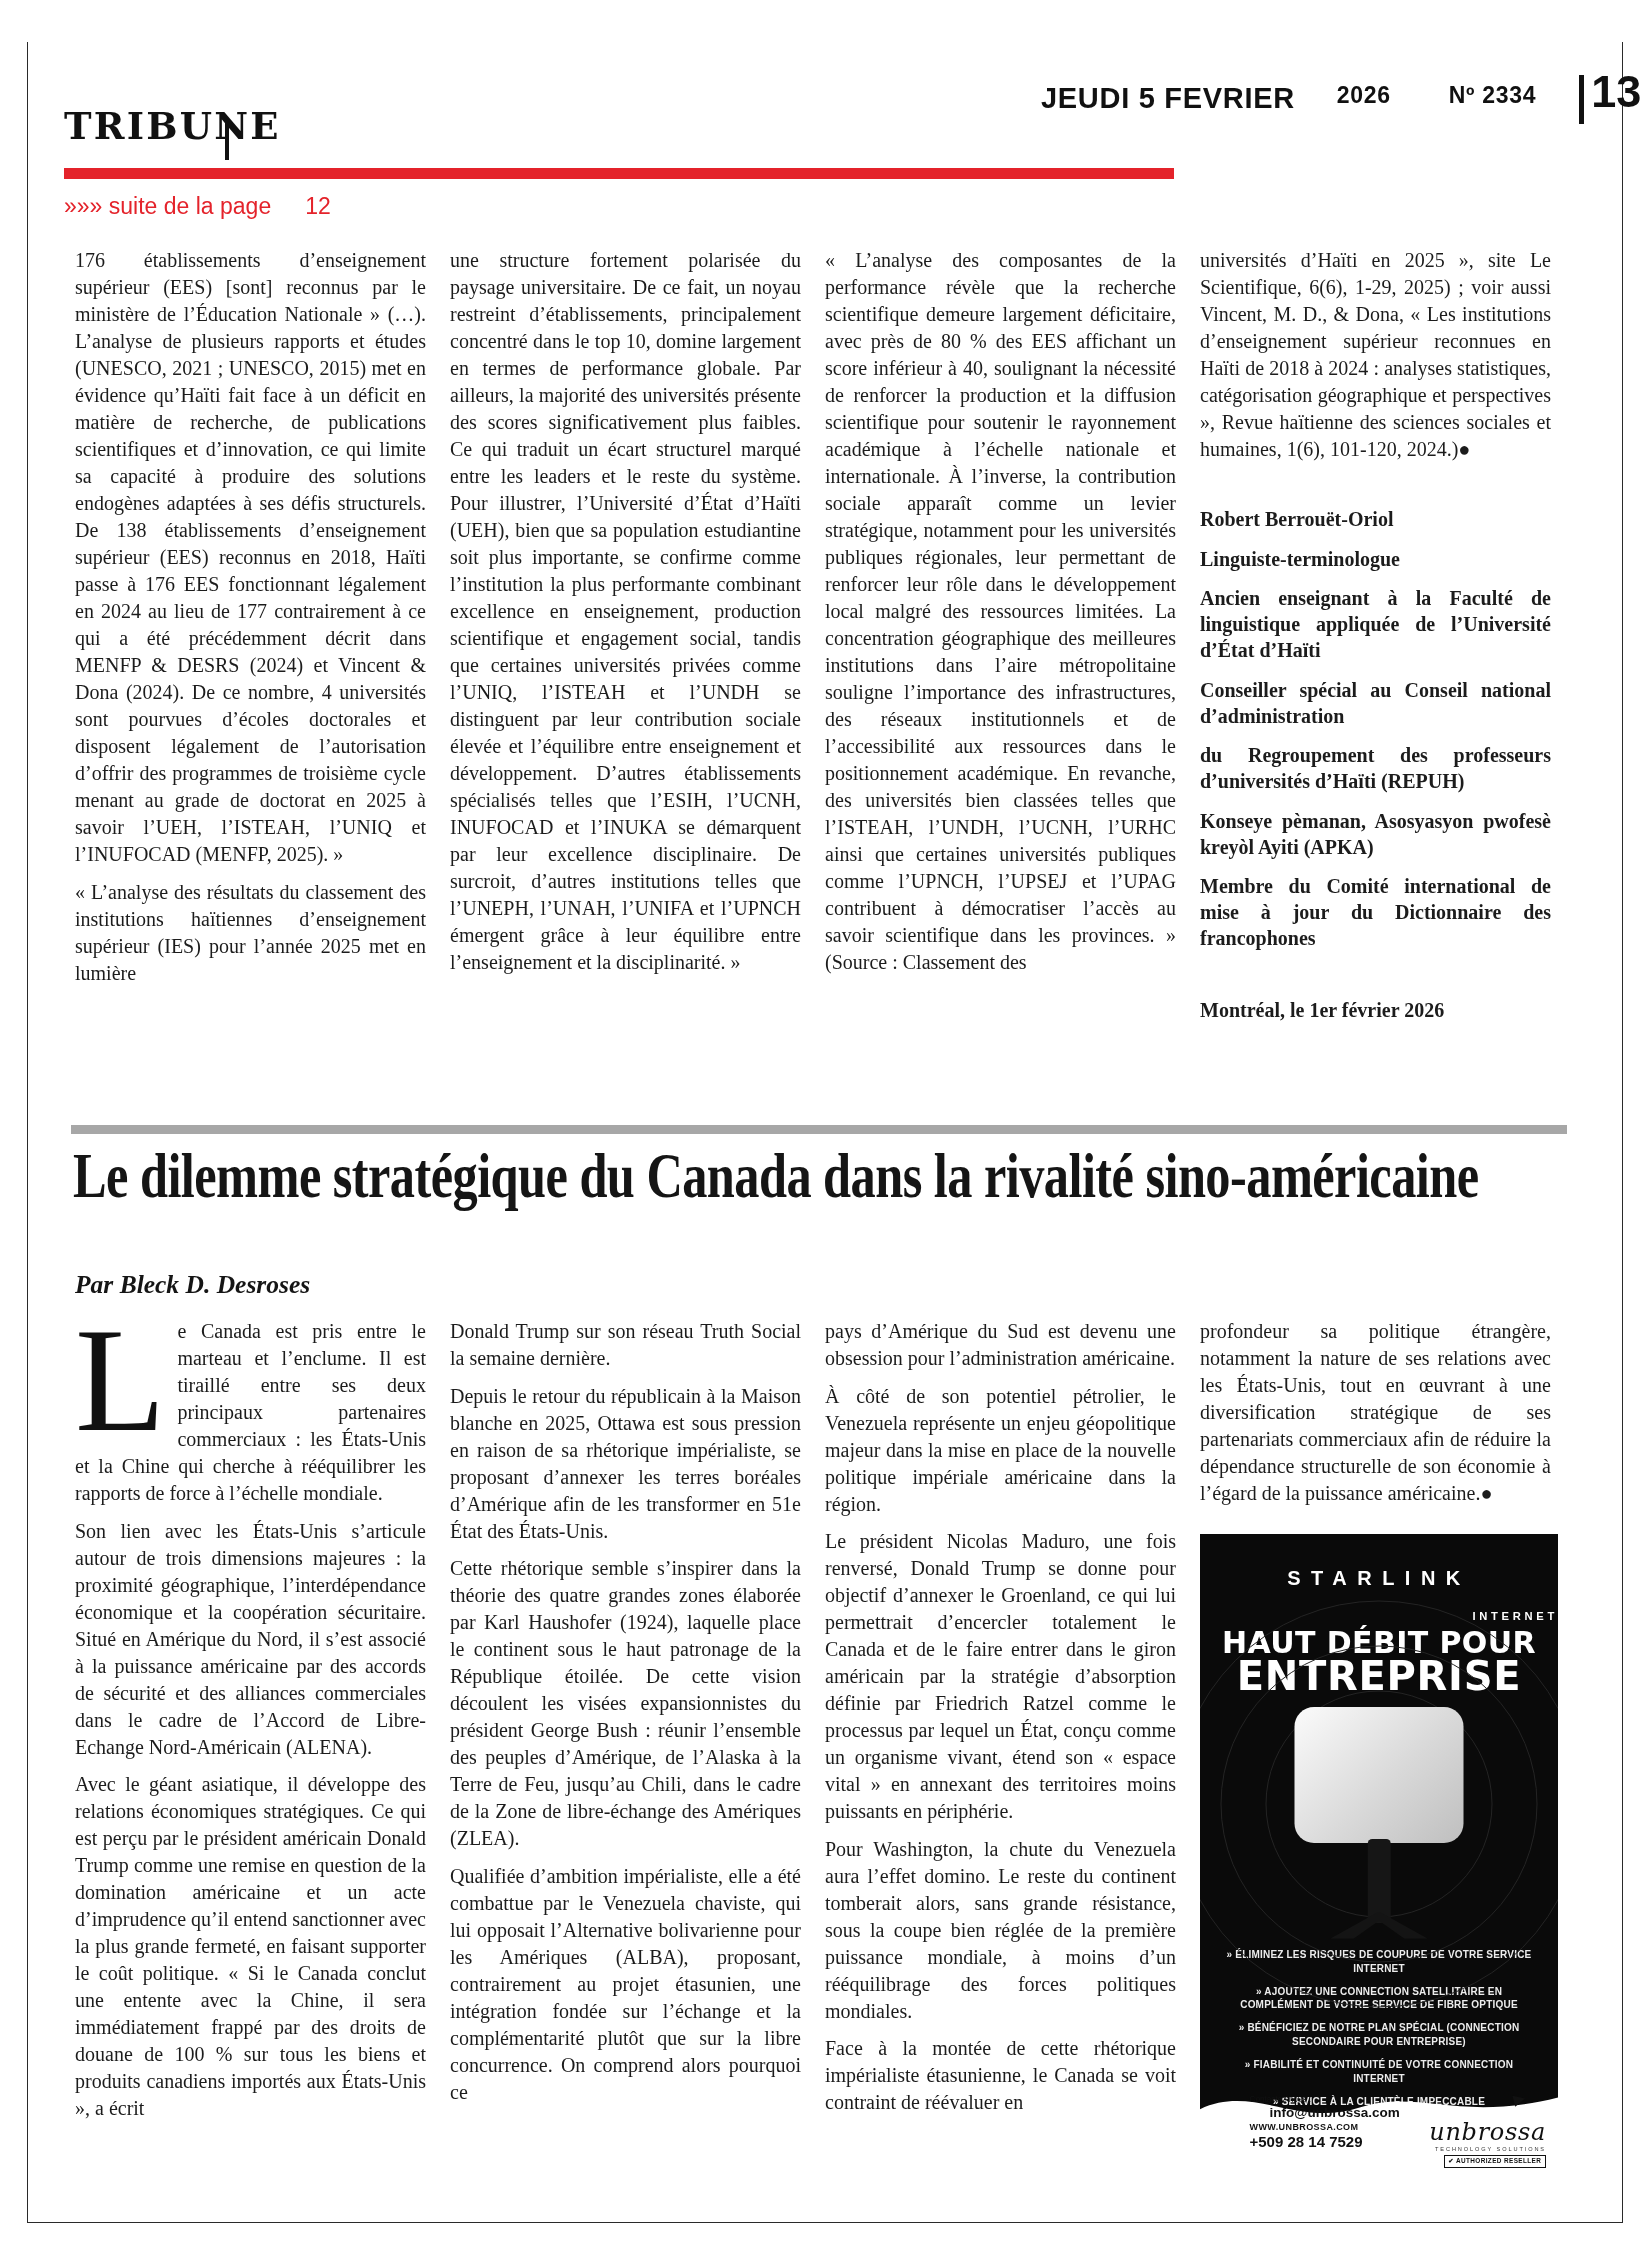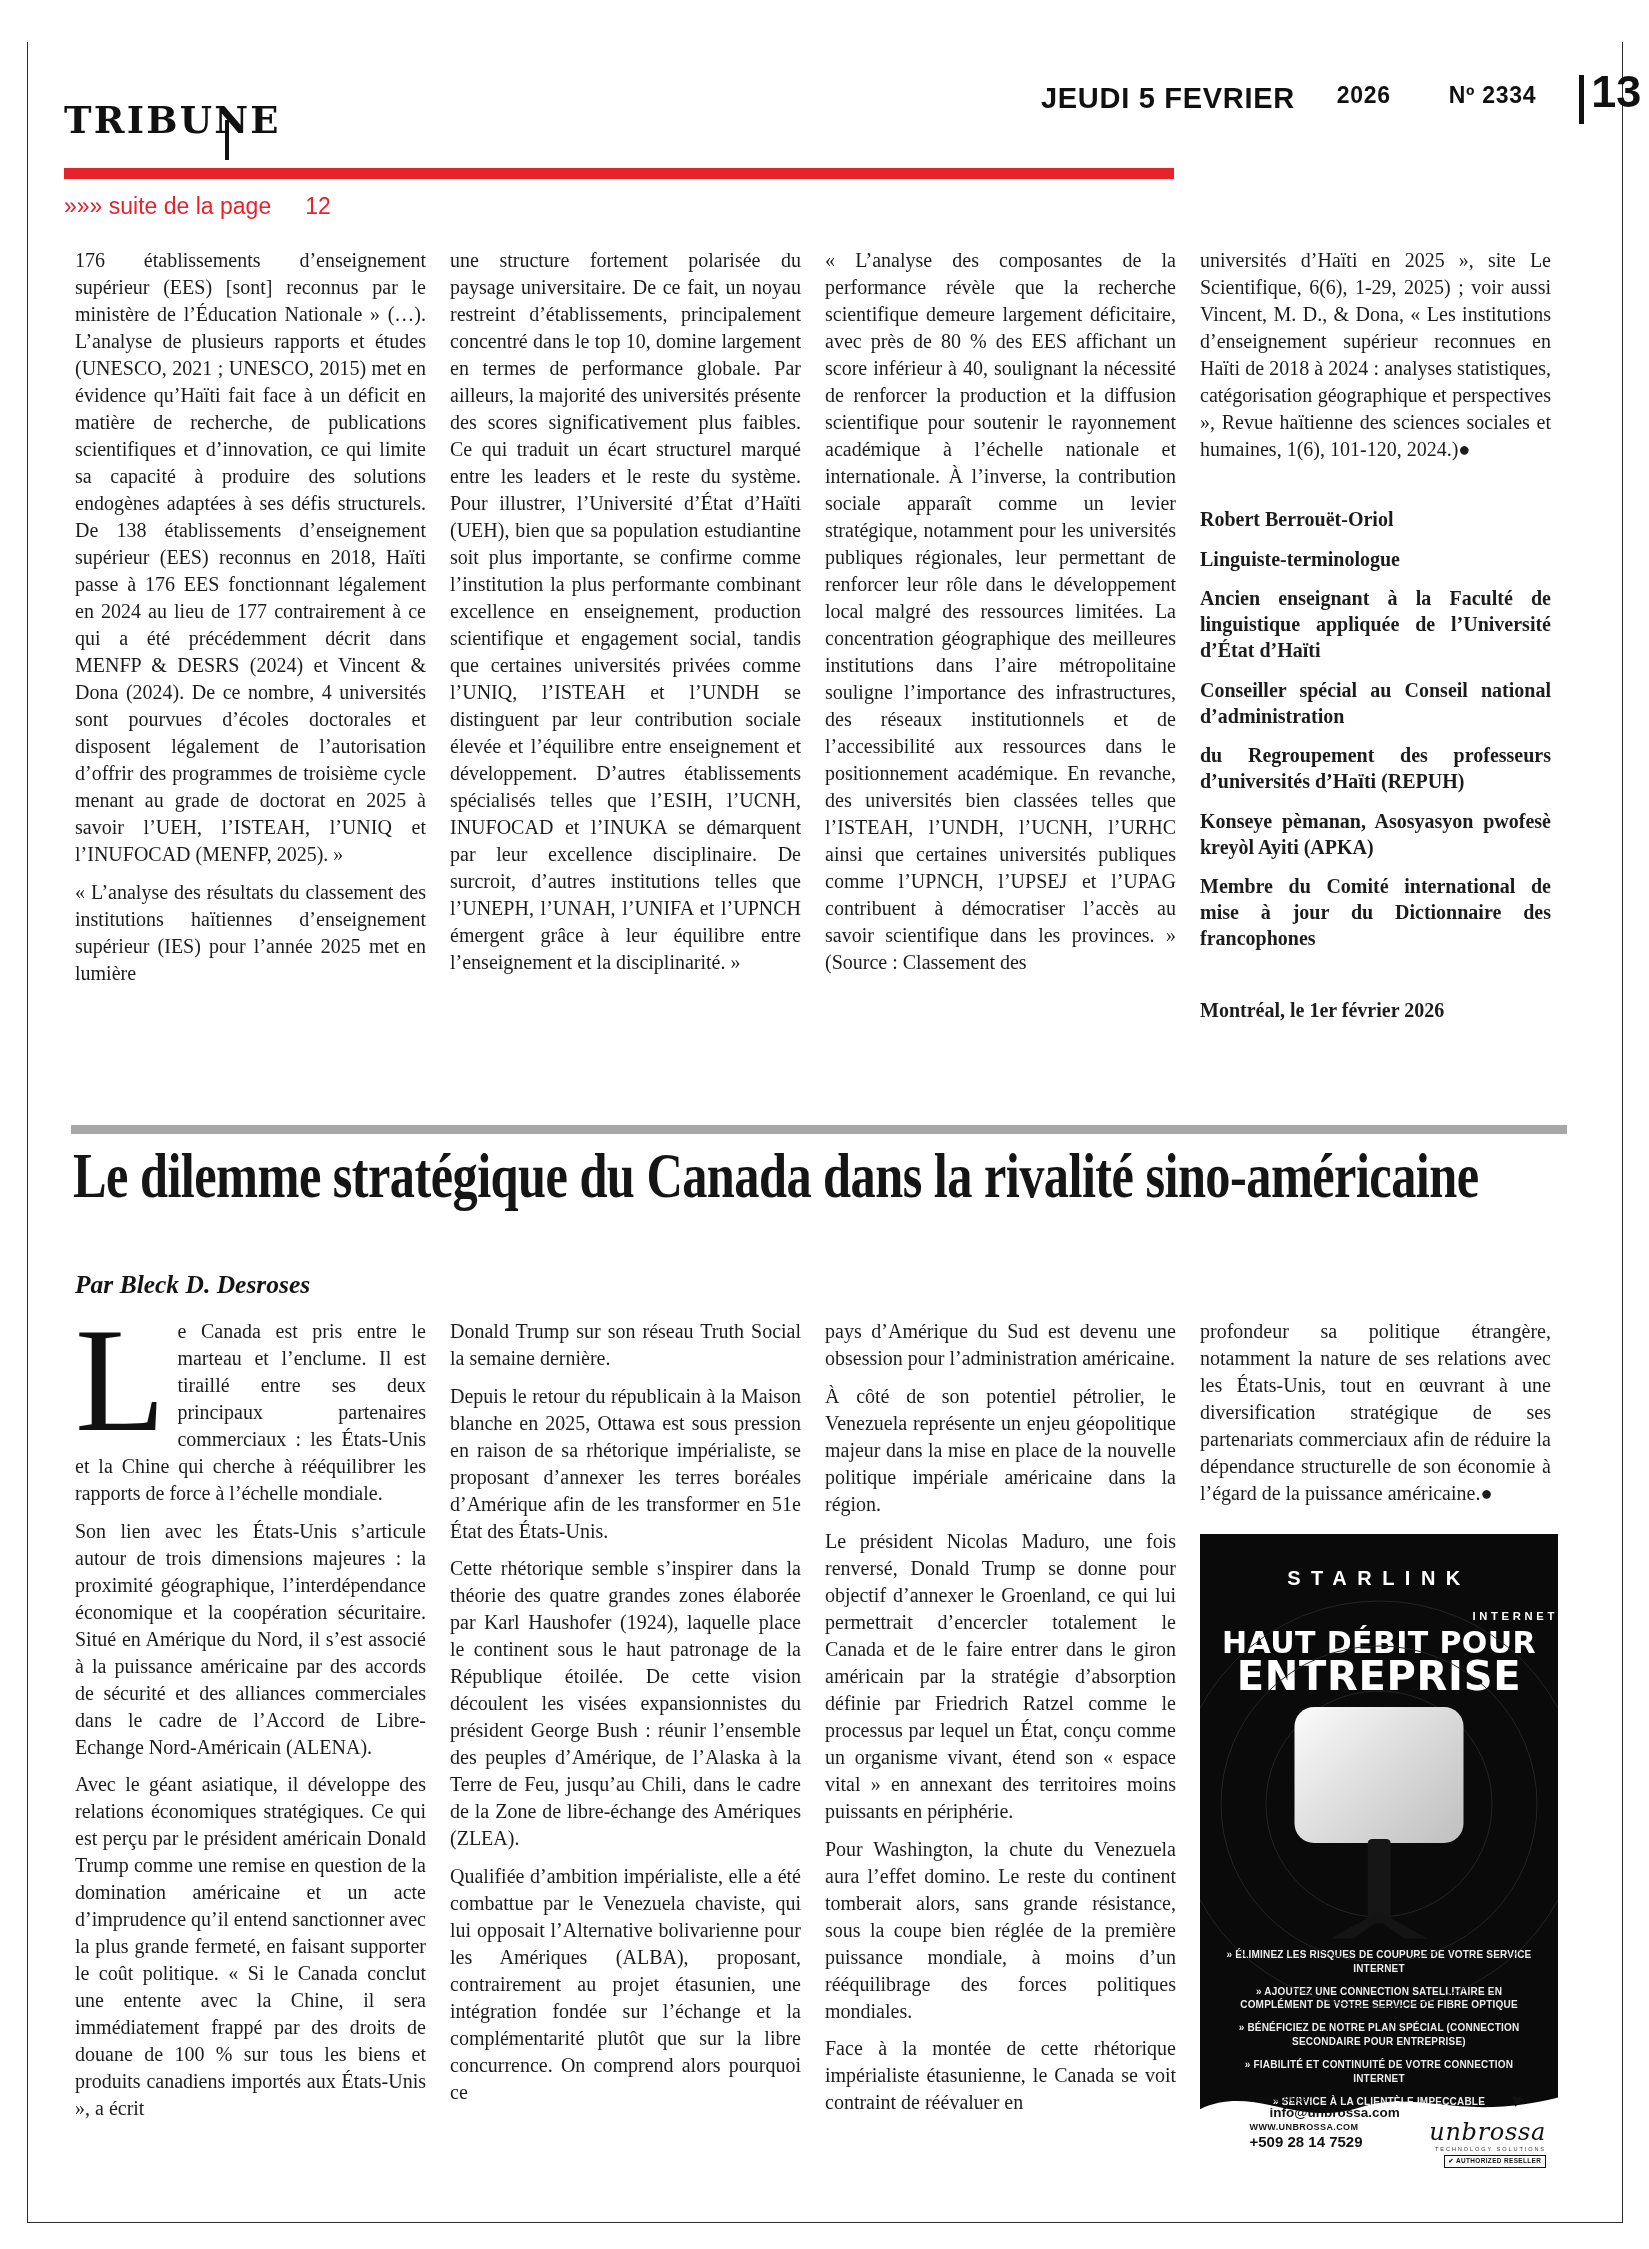--- a/index.html
+++ b/index.html
@@ -1,21 +1,21 @@
 <!DOCTYPE html>
 <html style="font-size:12px"><head>
 <meta charset="utf-8">
 <style>
   html,body{margin:0;padding:0;background:#e9e9e9;}
   .page{position:relative;width:1650px;height:2250px;background:#fff;margin:0 auto;
         font-family:"Liberation Serif",serif;color:#1c1c1c;overflow:hidden;}
   .frame{position:absolute;left:27px;right:27px;top:42px;bottom:27px;
          border-left:1.5px solid #2a2a2a;border-right:1.5px solid #2a2a2a;border-bottom:1.5px solid #2a2a2a;}
   
-  .tribune{position:absolute;left:64px;top:98px;font-family:"DejaVu Serif",serif;
+  .tribune{position:absolute;left:64px;top:104px;font-family:"DejaVu Serif",serif;
            font-weight:bold;font-size:37px;letter-spacing:2.2px;color:#111;}
   .tribune-bar{position:absolute;left:225px;top:120px;width:3.7px;height:40px;background:#111;}
   .dateline-row{position:absolute;left:1041px;top:82px;display:flex;align-items:flex-start;
                 font-family:"Liberation Sans",sans-serif;font-weight:bold;color:#111;}
   .md-date{font-size:29px;letter-spacing:0.7px;}
   .md-year{font-size:23px;margin-left:42px;letter-spacing:0.7px;}
   .md-issue{font-size:23px;margin-left:58px;letter-spacing:0.7px;}
   .md-pagebar{width:5.2px;height:49px;background:#111;margin-left:43px;margin-top:-7.5px;}
   .md-page{font-size:45px;margin-left:6.7px;margin-top:-16.5px;}
   .red-bar{position:absolute;left:64px;top:168px;width:1110px;height:11.2px;background:#e4232b;}

